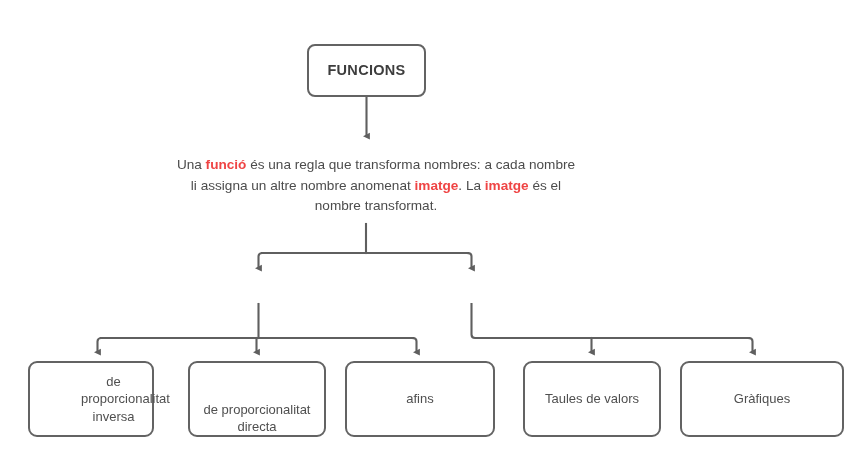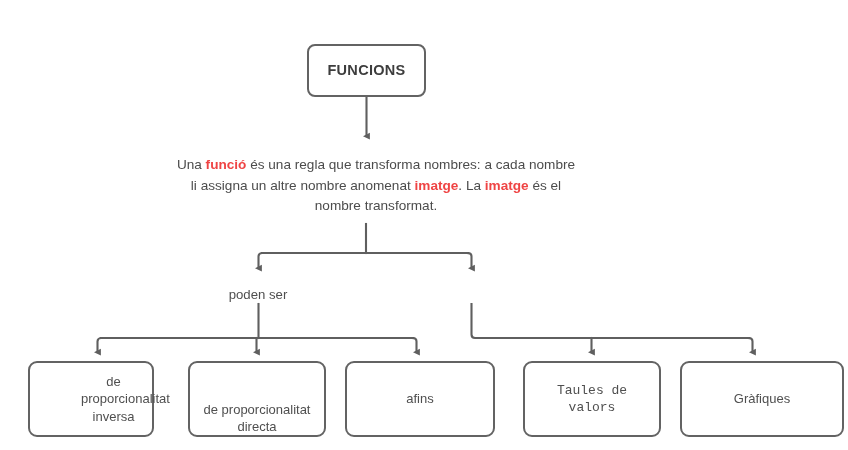--- a/index.html
+++ b/index.html
@@ -55,21 +55,21 @@
   }
   .leaf-box {
     top: 345px;
     height: 76px;
     font-size: 13px;
     color: #4f4f4f;
   }
   #node-leaf-0 { left: 28px;  width: 126px; padding-left: 45px; }
   #node-leaf-1 { left: 188px; width: 138px; align-items: flex-end; }
   #node-leaf-2 { left: 345px; width: 150px; }
-  #node-leaf-3 { left: 523px; width: 138px; font-family: Liberation Mono, monospace; }
+  #node-leaf-3 { left: 523px; width: 138px; }
   #node-leaf-4 { left: 680px; width: 164px; }
 
   .free-text {
     position: absolute;
     text-align: center;
     color: #4c4c4c;
   }
   #definition-text {
     left: 174px;
     top: 139px;
@@ -131,21 +131,20 @@
       <path d="M749,322 Q752.5,322 752.5,325.5 L752.5,336" marker-end="url(#arrowhead)"></path>
     </g>
   </svg>
 
   <div class="node-box" id="node-root">
     <span class="node-label">FUNCIONS</span>
   </div>
 
   <div class="free-text" id="definition-text"><span>Una </span><b>funció</b><span> és una regla que transforma nombres: a cada nombre li assigna un altre nombre anomenat </span><b>imatge</b><span>. La </span><b>imatge</b><span> és el nombre transformat.</span></div>
 
-  <div class="branch-label" id="label-poden-ser">poden ser</div>
 
   <div class="node-box leaf-box" id="node-leaf-0">
     <span class="node-label">de proporcionalitat inversa</span>
   </div>
   <div class="node-box leaf-box" id="node-leaf-1">
     <span class="node-label">de proporcionalitat directa</span>
   </div>
   <div class="node-box leaf-box" id="node-leaf-2">
     <span class="node-label">afins</span>
   </div>

